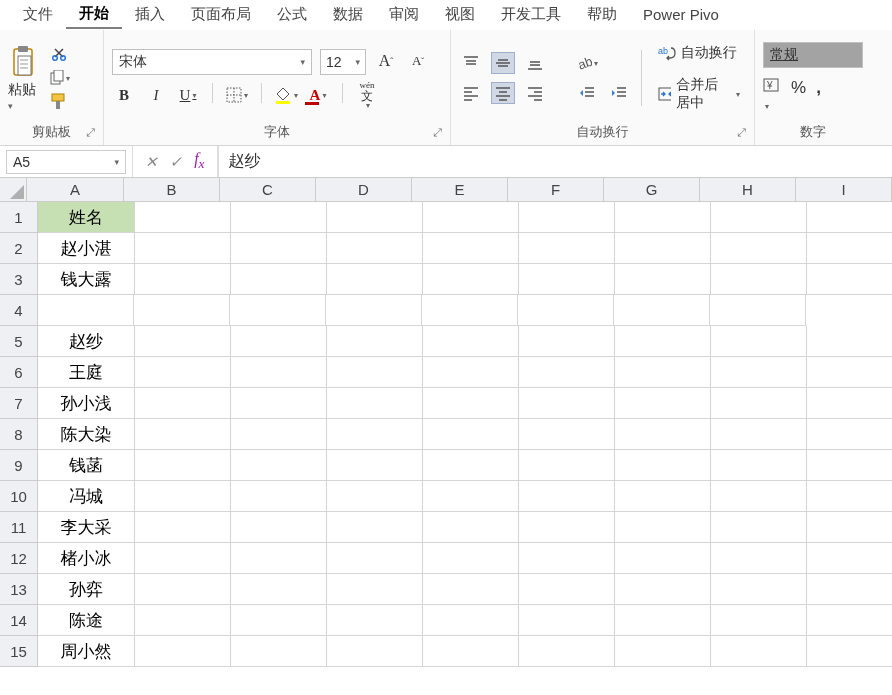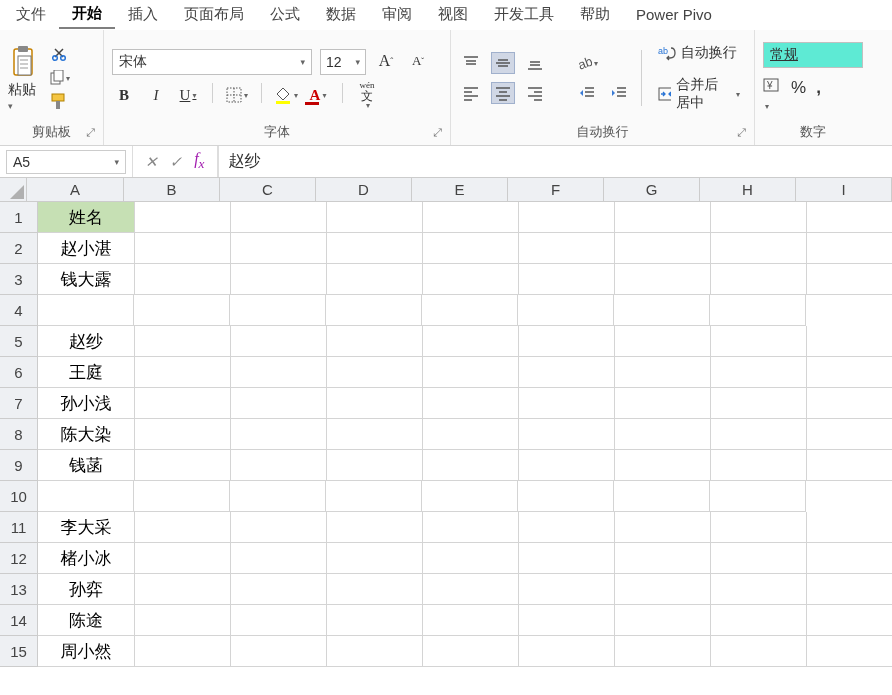--- a/index.html
+++ b/index.html
@@ -1,19 +1,19 @@
 <!DOCTYPE html>
 <html><head>
   <meta charset="utf-8">
   <style>
     * { margin:0; padding:0; box-sizing:border-box; }
     body { font-family:"Microsoft YaHei","SimSun",sans-serif; background:#fff; width:892px; height:695px; overflow:hidden; color:#333; }
     
     
-    .tabs { display:flex; align-items:center; height:30px; padding-left:3px; gap:0; border-bottom:1px solid transparent; }
+    .tabs { display:flex; align-items:center; height:30px; padding-left:10px; gap:0; border-bottom:1px solid transparent; }
     .tab { padding:4px 13px; font-size:15px; color:#444; cursor:pointer; }
     .tab.active { font-weight:bold; color:#000; border-bottom:2px solid #7f7f7f; }
     
     
     .ribbon { display:flex; background:#fafafa; border-bottom:1px solid #d4d4d4; height:116px; }
     .group { display:flex; flex-direction:column; justify-content:space-between; padding:6px 8px 2px; border-right:1px solid #e0e0e0; }
     .group-body { flex:1; display:flex; gap:6px; align-items:center; }
     .group-label { text-align:center; font-size:13px; color:#555; padding:3px 0 2px; position:relative; }
     .group-launcher { position:absolute; right:0; bottom:4px; font-size:11px; color:#777; cursor:pointer; }
     
@@ -34,21 +34,21 @@
     .with-dd::after { content:"▾"; font-size:8px; color:#666; margin-left:2px; }
     
     
     .align-rows { display:flex; flex-direction:column; gap:8px; }
     .ab { width:24px; height:22px; display:flex; align-items:center; justify-content:center; cursor:pointer; }
     .ab.sel { background:#d0d7e5; border:1px solid #a0b0cc; }
     .wrap-btn, .merge-btn { display:flex; align-items:center; gap:5px; font-size:14px; padding:2px 6px; cursor:pointer; }
     
     
     .num-rows { display:flex; flex-direction:column; gap:10px; width:100px; }
-    .num-select { height:26px; border:1px solid #c0c0c0; font-size:14px; padding:2px 6px; background:#5eead4; display:flex; align-items:center; justify-content:space-between; width:100px;text-decoration:underline; }
+    .num-select { height:26px; border:1px solid #c0c0c0; font-size:14px; padding:2px 6px; background:#a3a3a3; display:flex; align-items:center; justify-content:space-between; width:100px;text-decoration:underline; }
     .num-btns { display:flex; gap:10px; }
     .nb { font-size:17px; cursor:pointer; }
     
     
     .formula-bar { display:flex; align-items:center; height:32px; border-bottom:1px solid #ccc; }
     .name-box { width:120px; height:24px; border:1px solid #ccc; margin:0 6px; font-size:14px; padding:2px 6px; display:flex; align-items:center; justify-content:space-between; background:#fff; }
     .fb-btns { display:flex; gap:12px; padding:0 12px; border-left:1px solid #ddd; border-right:1px solid #ddd; height:100%; align-items:center; }
     .fb-btn { font-size:15px; color:#888; font-style:italic; }
     .fx { font-style:italic; font-family:"Times New Roman",serif; font-size:16px; color:#a21caf; }
     .fb-input { flex:1; border-left:1px solid #ddd; padding:2px 10px; font-size:16px; font-family:"SimSun",serif; height:100%; display:flex; align-items:center; }
@@ -437,20 +437,21 @@
           <div class="cell cw-B"></div>
           <div class="cell cw-C"></div>
           <div class="cell cw-D"></div>
           <div class="cell cw-E"></div>
           <div class="cell cw-F"></div>
           <div class="cell cw-G"></div>
           <div class="cell cw-H"></div>
           <div class="cell cw-I"></div>
         </div>
         <div class="crow">
+          <div class="cell cw-A">冯城</div>
           <div class="cell cw-B"></div>
           <div class="cell cw-C"></div>
           <div class="cell cw-D"></div>
           <div class="cell cw-E"></div>
           <div class="cell cw-F"></div>
           <div class="cell cw-G"></div>
           <div class="cell cw-H"></div>
           <div class="cell cw-I"></div>
         </div>
         <div class="crow">

